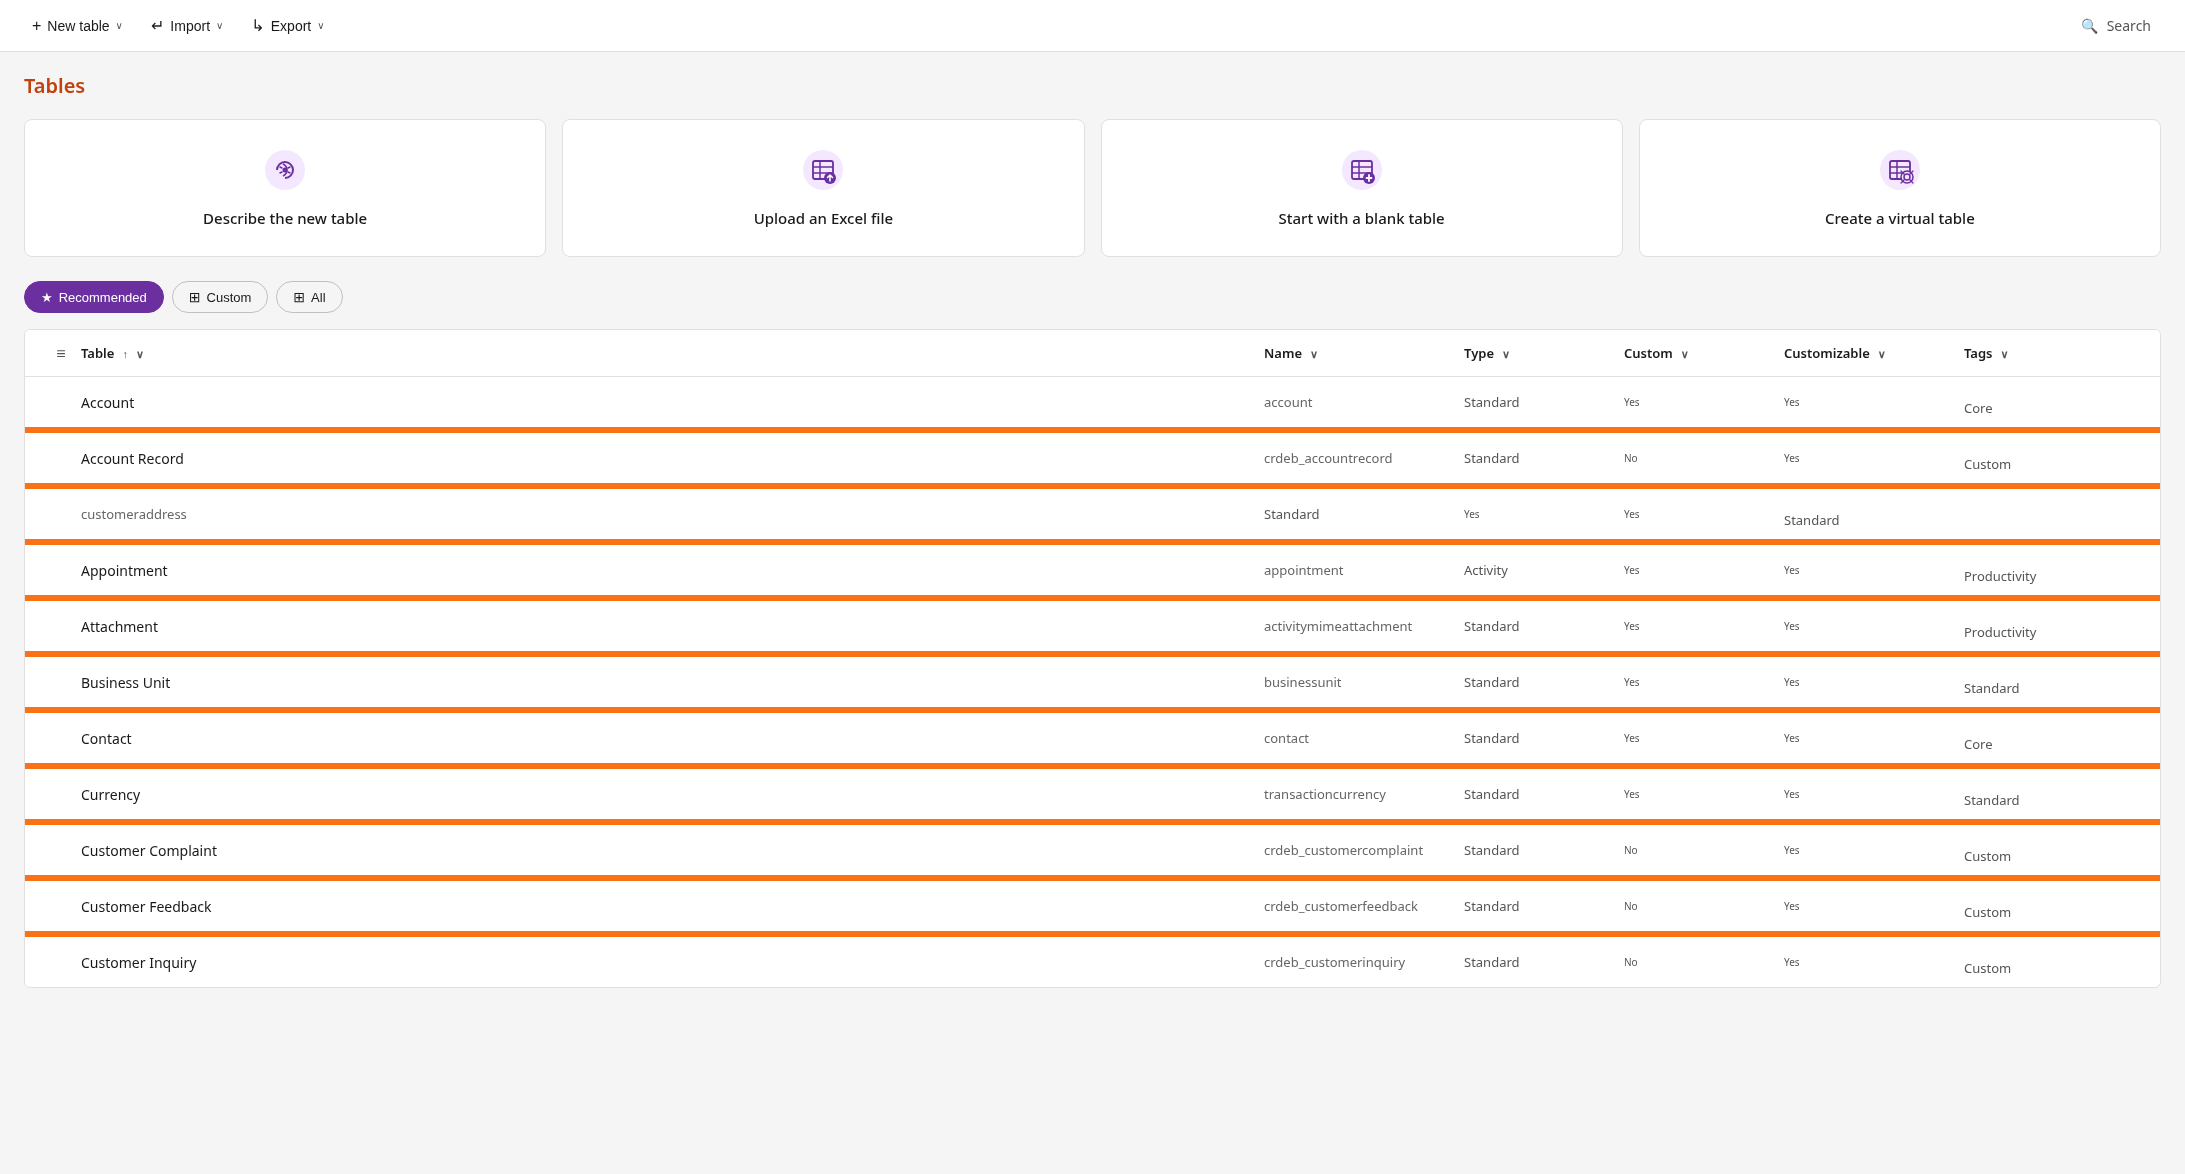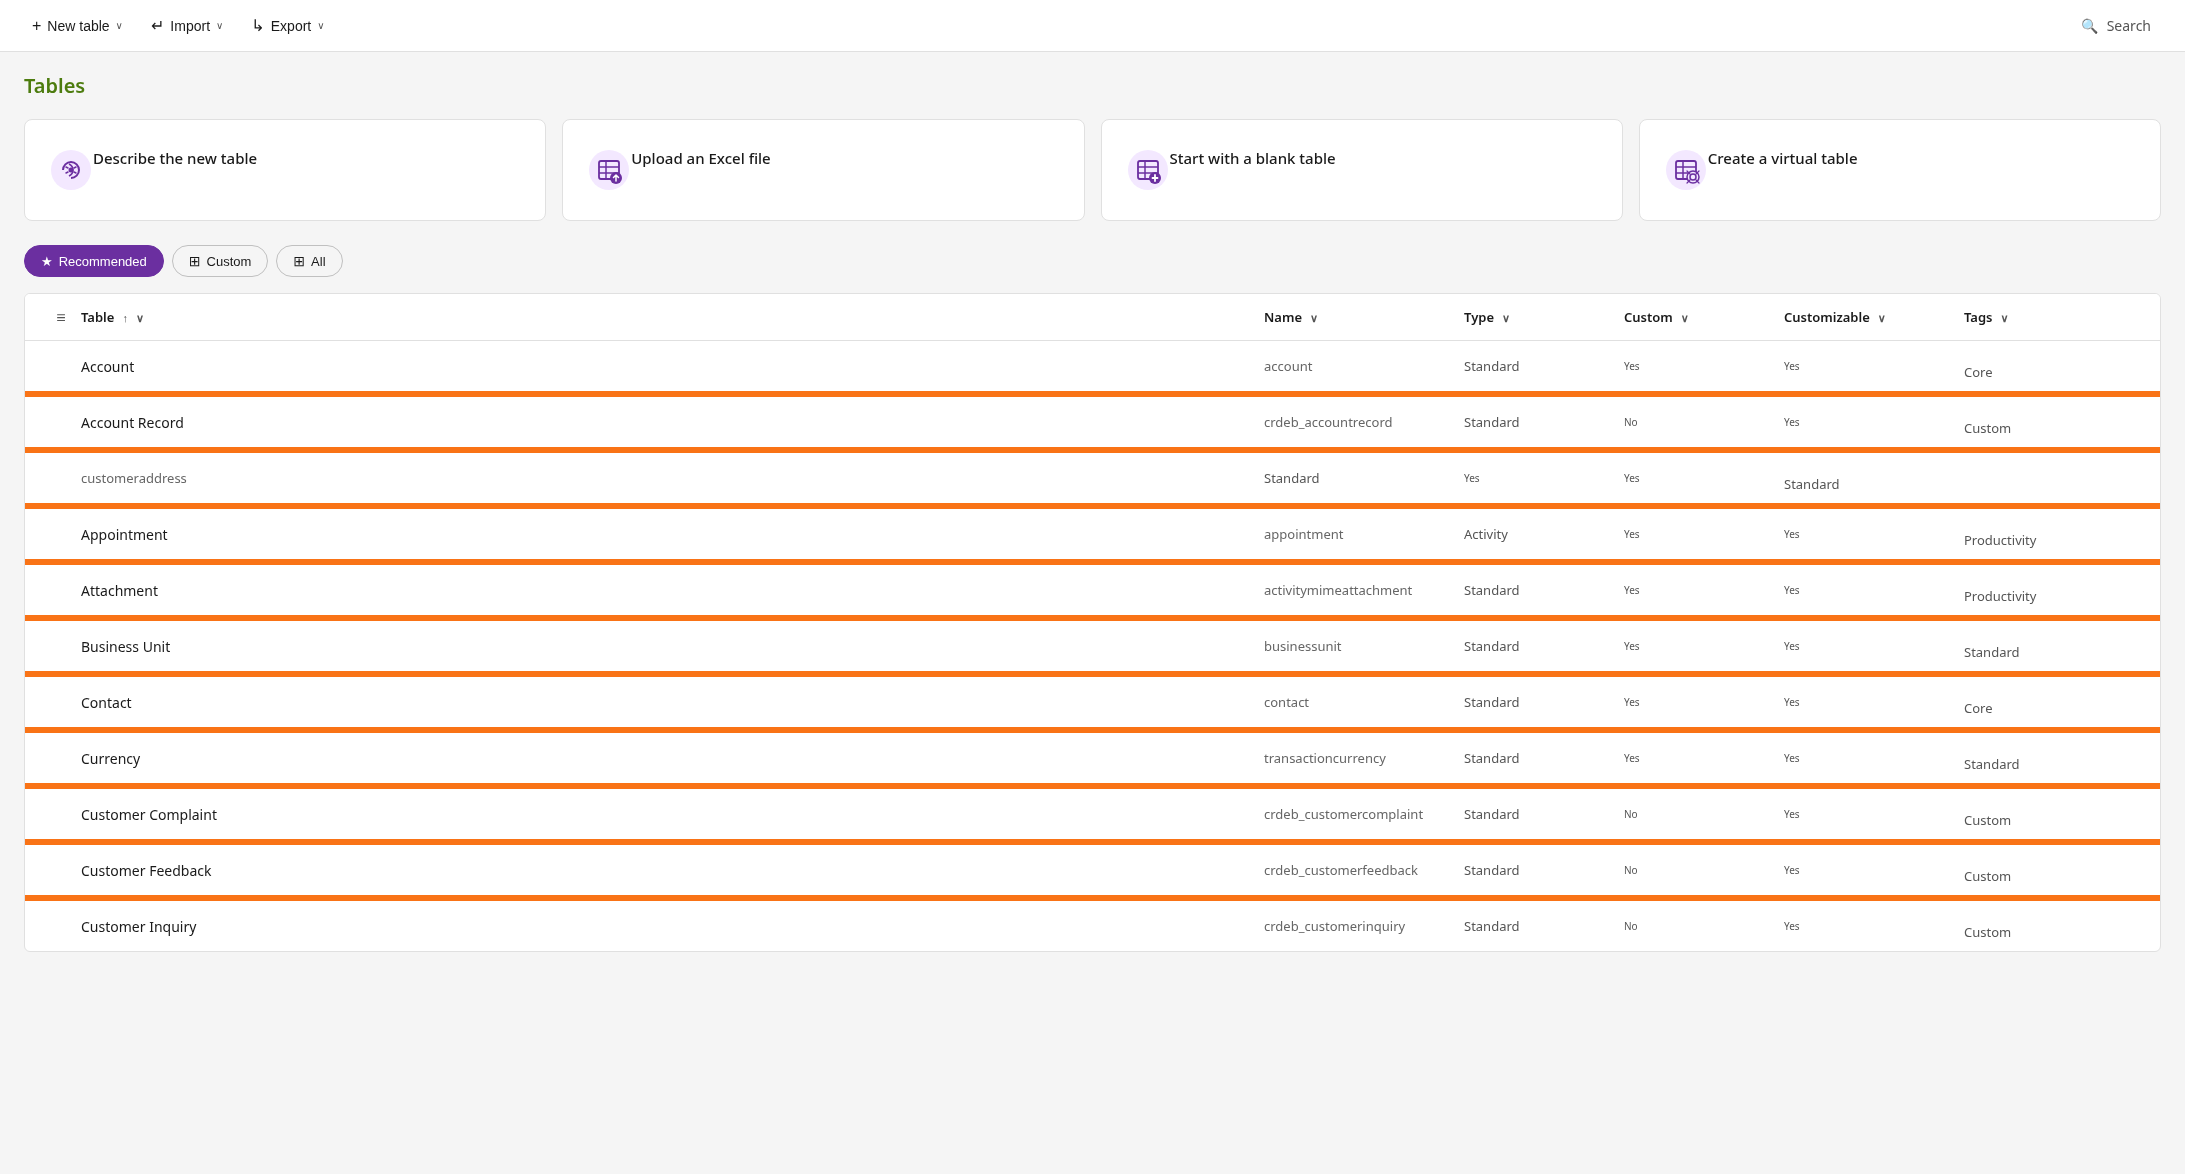--- a/index.html
+++ b/index.html
@@ -46,36 +46,39 @@
       border-radius: 4px;
       cursor: pointer;
     }
     .page-content {
       padding: 20px 24px;
     }
     .page-title {
       font-size: 20px;
       font-weight: 600;
       margin-bottom: 20px;
-      color: #4d7c0f;
+      color: #c2410c;
     }
     .cards-row {
       display: grid;
       grid-template-columns: repeat(4, 1fr);
       gap: 16px;
       margin-bottom: 24px;
     }
     .card {
       background: #fff;
       border: 1px solid #e0e0e0;
       border-radius: 8px;
       padding: 28px 24px;
       display: flex;
+      align-items: center;
+      gap: 16px;
       cursor: pointer;
       transition: box-shadow 0.15s;
+      flex-direction: column;
     }
     .card-icon {
       width: 44px;
       height: 44px;
       flex-shrink: 0;
     }
     .card-label {
       font-size: 15px;
       font-weight: 500;
       color: #1a1a1a;

